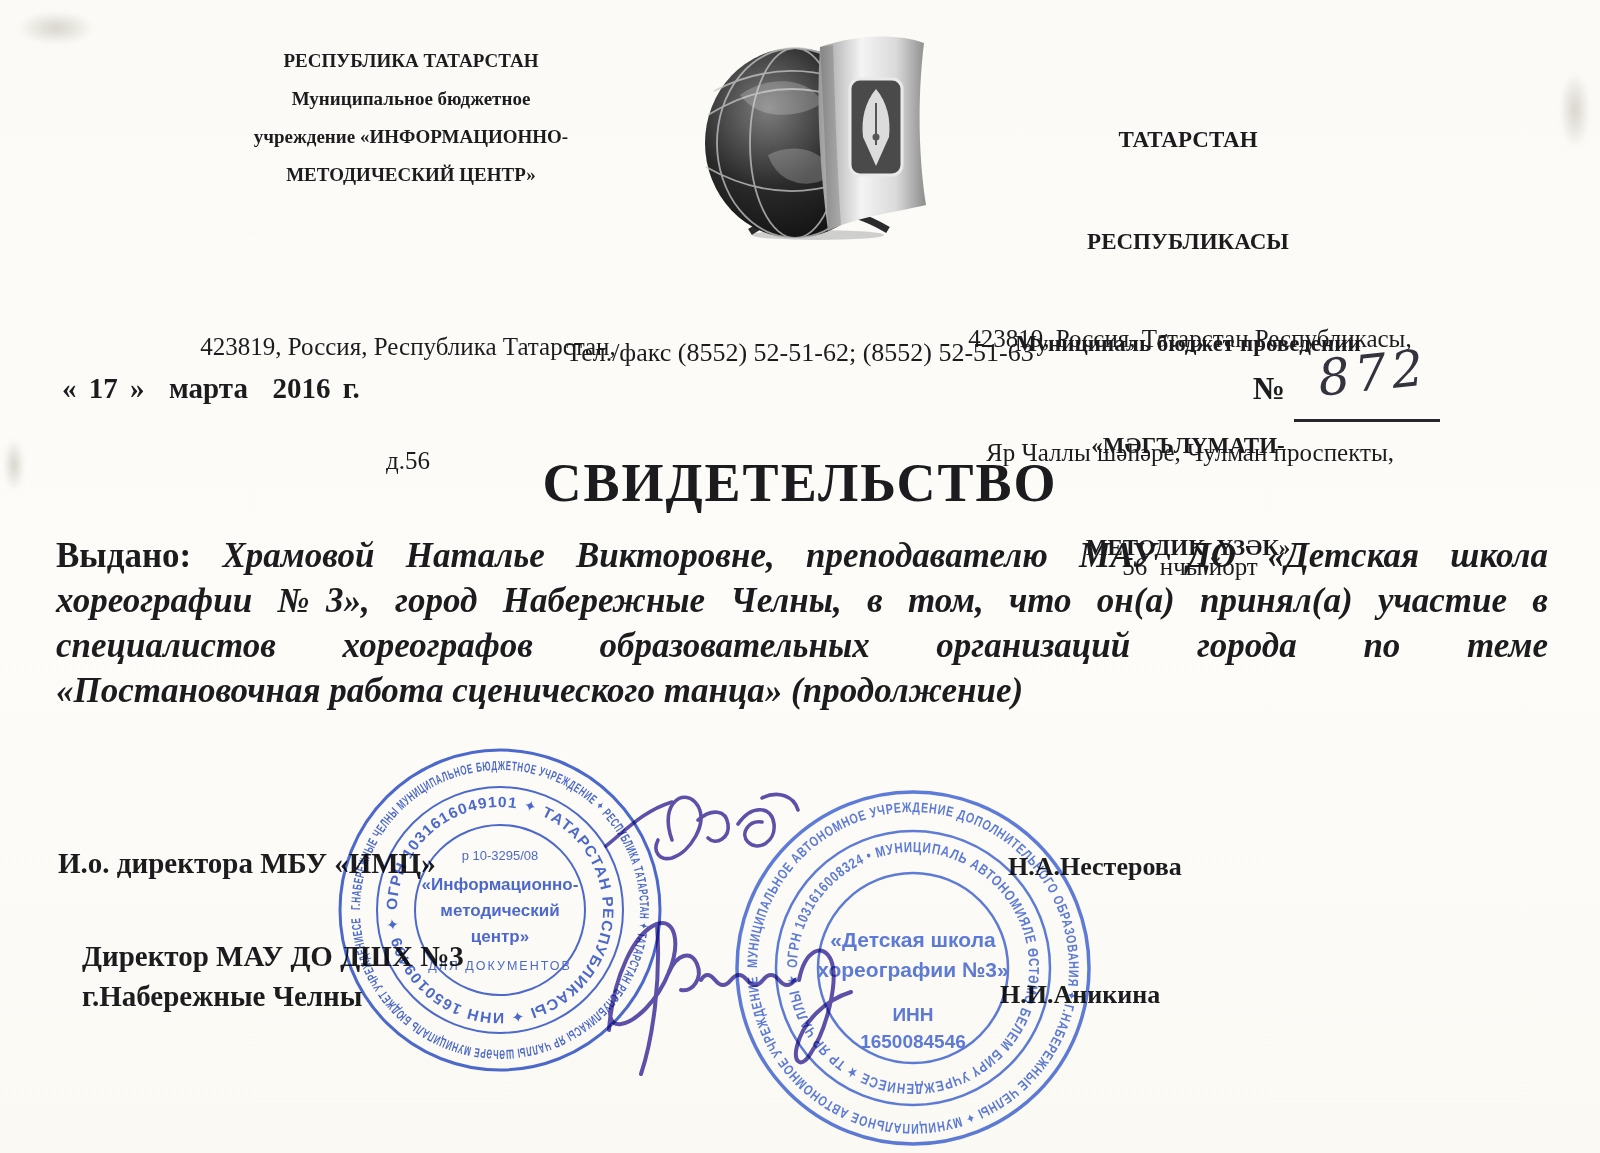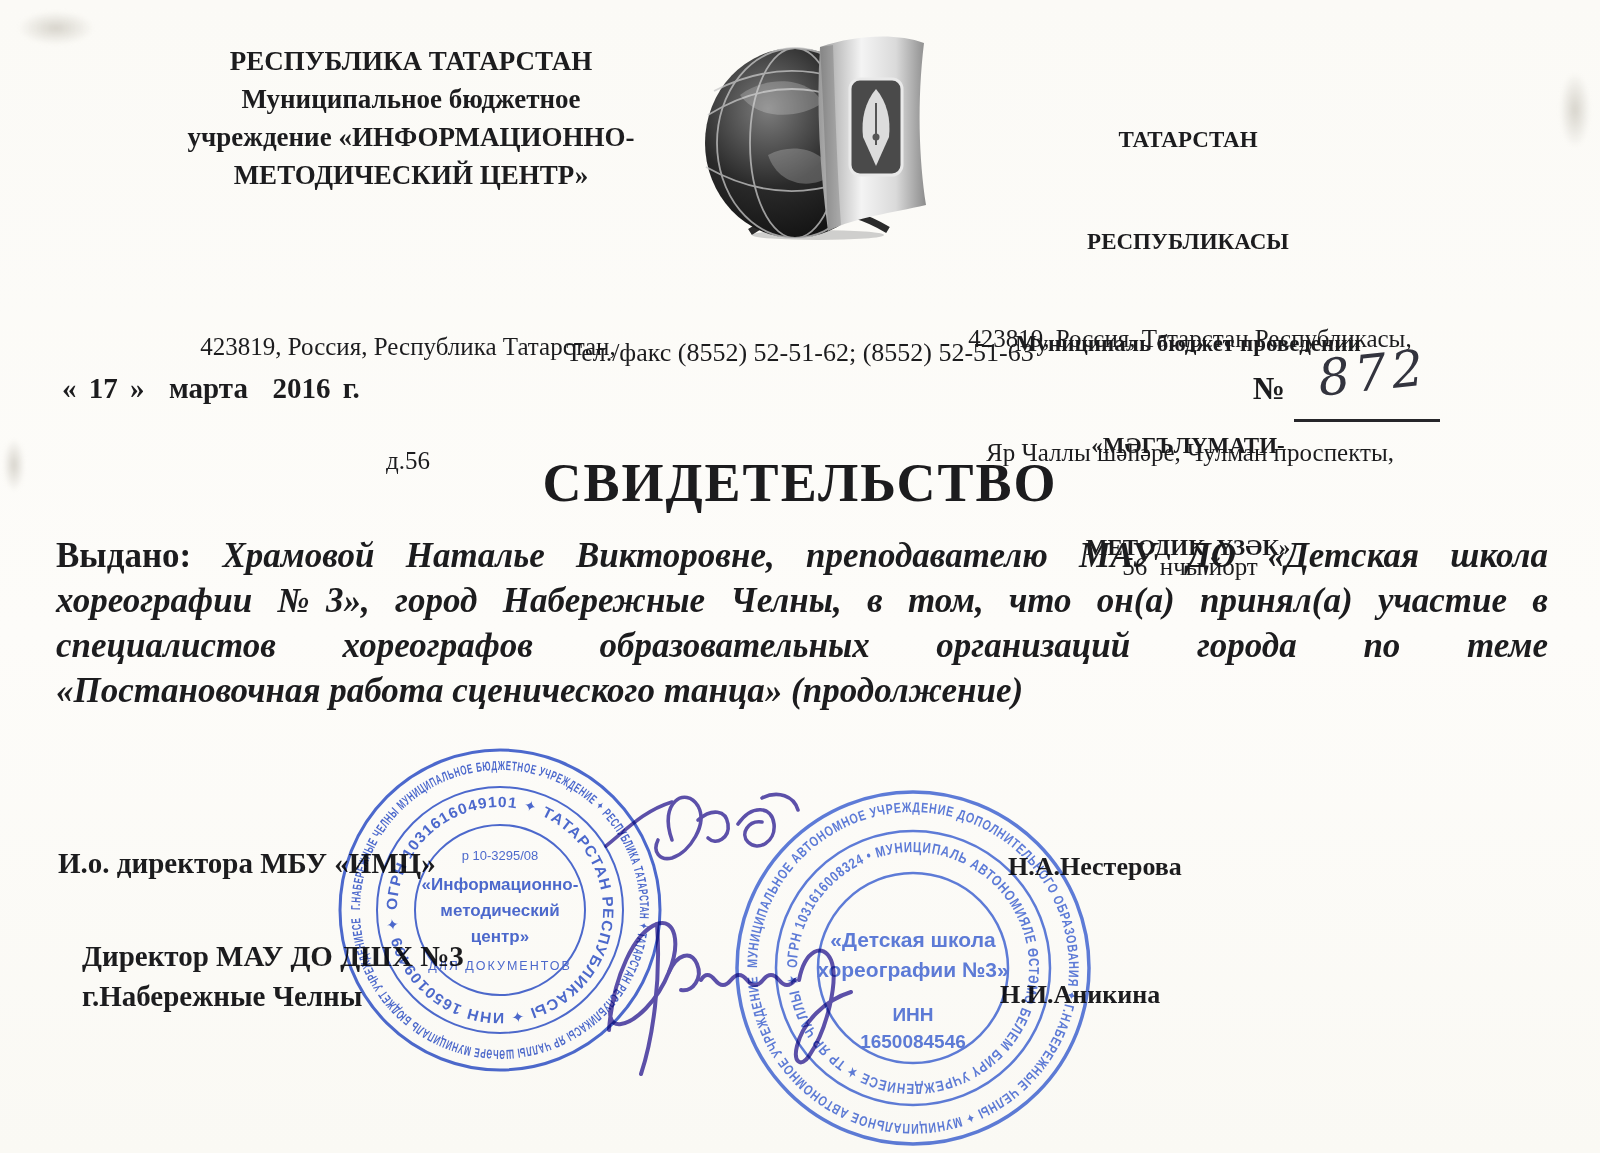--- a/index.html
+++ b/index.html
@@ -6,21 +6,21 @@
   .page{
     position:relative;width:1600px;height:1153px;margin:0 auto;
     background:linear-gradient(180deg,#fbfaf6 0%,#fdfcf9 55%,#faf9f4 100%);
     overflow:hidden;color:#1c1c1e;
     font-family:"Liberation Serif","DejaVu Serif",serif;
   }
   .abs{position:absolute;}
   .pre{white-space:pre;}
 
   
-  .org{font-weight:bold;font-size:27px;line-height:38px;text-align:center;}
+  .org{font-weight:bold;font-size:19px;line-height:38px;text-align:center;}
   .org-right{font-size:23px;line-height:34px;}
   .addr{font-size:25px;line-height:38px;text-align:center;white-space:pre;}
   .phone{font-size:26px;text-align:center;}
 
   .date-line{font-size:29px;font-weight:bold;word-spacing:5px;white-space:pre;}
   .num-label{font-size:32px;font-weight:bold;}
   .num-value{
     font-size:50px;font-style:italic;color:#33343e;letter-spacing:5px;
     transform:rotate(-6deg);font-family:"DejaVu Serif","Liberation Serif",serif;
   }

